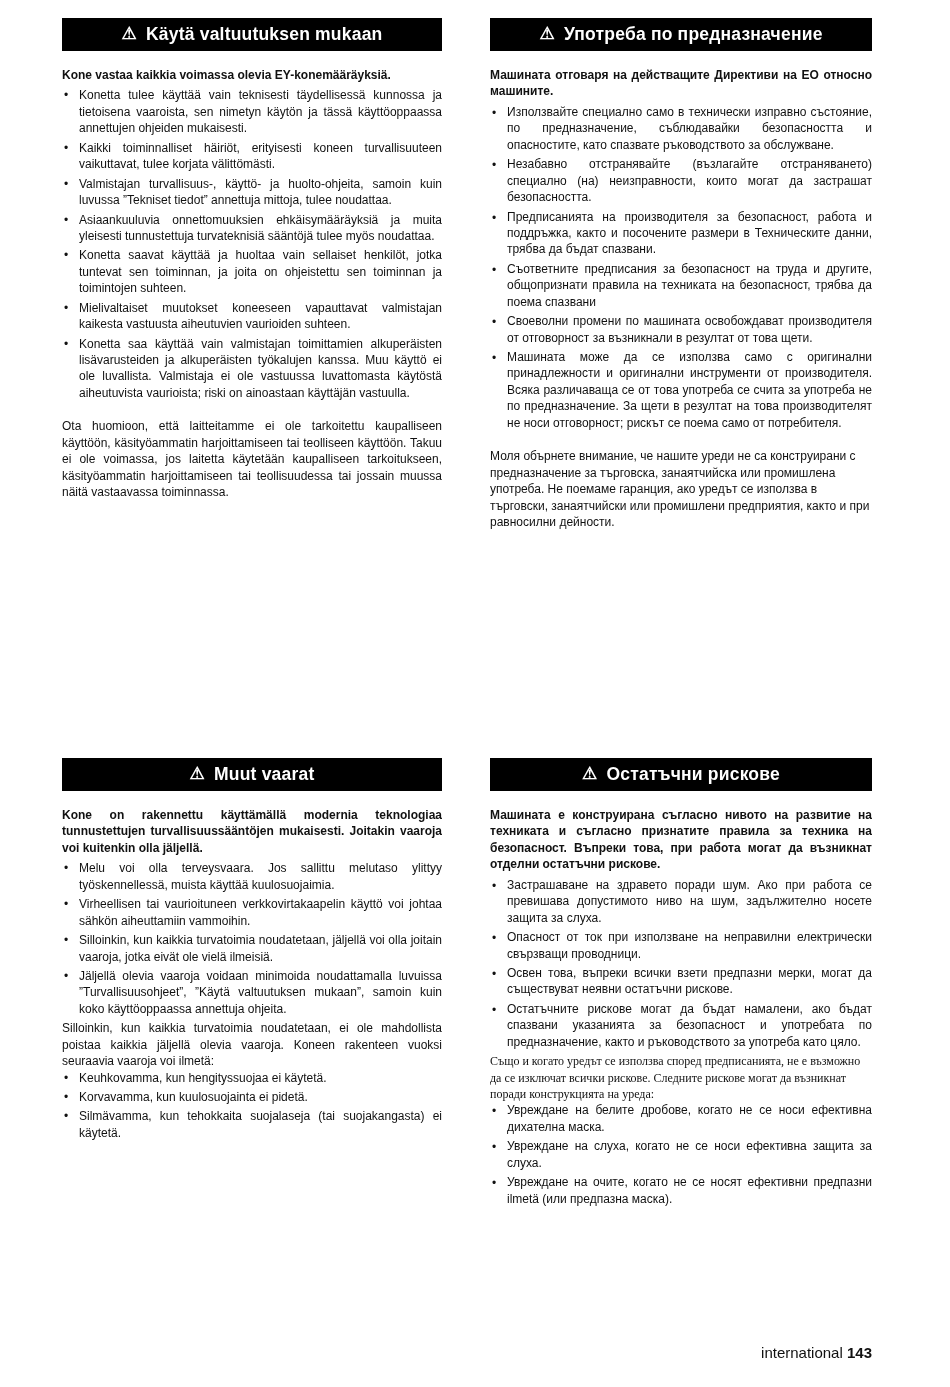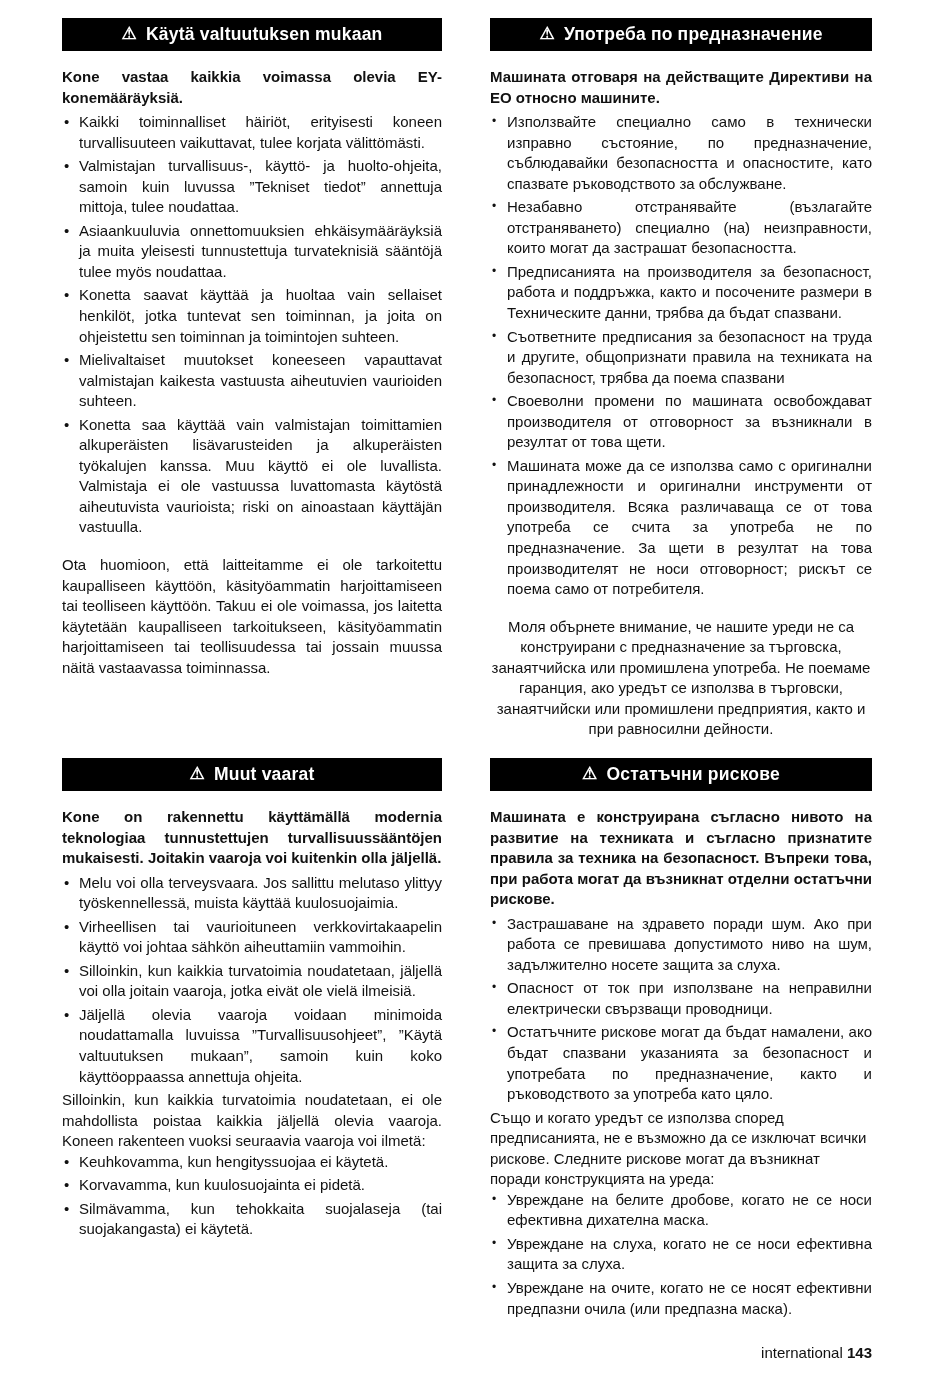--- a/index.html
+++ b/index.html
@@ -38,21 +38,21 @@
     font-size: 17.5px;
     letter-spacing: 0.2px;
     margin-bottom: 15px;
   }
   .warning-icon {
     font-size: 17px;
     line-height: 1;
     transform: translateY(-1px);
   }
   .body-text {
-    font-size: 15px;
+    font-size: 12px;
     line-height: 1.37;
     margin-top: 16px;
   }
   .intro {
     font-weight: bold;
     margin: 0 0 4px 0;
     text-align: justify;
   }
   ul.bullet-list {
     list-style: none;
@@ -73,28 +73,29 @@
   }
   .right-col ul.bullet-list li::before {
     font-size: 12px;
     top: 1px;
   }
   p.closing {
     margin: 17px 0 0 0;
     text-align: justify;
   }
   .right-col p.closing {
-    text-align: center;
+    text-align: left;
   }
   p.flow {
     margin: 0;
     text-align: justify;
   }
   .right-col p.flow {
     text-align: left;
+    font-family: Liberation Serif, serif;
   }
   .footer {
     position: absolute;
     right: 78px;
     bottom: 26px;
     font-size: 15px;
     color: #111111;
   }
   .footer .page-num {
     font-weight: bold;
@@ -109,20 +110,21 @@
 
     <div class="col left-col">
       <div class="section-top">
         <div class="section-header">
           <span class="warning-icon">⚠</span>
           <span>Käytä valtuutuksen mukaan</span>
         </div>
         <div class="body-text">
           <p class="intro">Kone vastaa kaikkia voimassa olevia EY-konemääräyksiä.</p>
           <ul class="bullet-list">
+            <li>Konetta tulee käyttää vain teknisesti täydellisessä kunnossa ja tietoisena vaaroista, sen nimetyn käytön ja tässä käyttöoppaassa annettujen ohjeiden mukaisesti.</li>
             <li>Kaikki toiminnalliset häiriöt, erityisesti koneen turvallisuuteen vaikuttavat, tulee korjata välittömästi.</li>
             <li>Valmistajan turvallisuus-, käyttö- ja huolto-ohjeita, samoin kuin luvussa ”Tekniset tiedot” annettuja mittoja, tulee noudattaa.</li>
             <li>Asiaankuuluvia onnettomuuksien ehkäisymääräyksiä ja muita yleisesti tunnustettuja turvateknisiä sääntöjä tulee myös noudattaa.</li>
             <li>Konetta saavat käyttää ja huoltaa vain sellaiset henkilöt, jotka tuntevat sen toiminnan, ja joita on ohjeistettu sen toiminnan ja toimintojen suhteen.</li>
             <li>Mielivaltaiset muutokset koneeseen vapauttavat valmistajan kaikesta vastuusta aiheutuvien vaurioiden suhteen.</li>
             <li>Konetta saa käyttää vain valmistajan toimittamien alkuperäisten lisävarusteiden ja alkuperäisten työkalujen kanssa. Muu käyttö ei ole luvallista. Valmistaja ei ole vastuussa luvattomasta käytöstä aiheutuvista vaurioista; riski on ainoastaan käyttäjän vastuulla.</li>
           </ul>
           <p class="closing">Ota huomioon, että laitteitamme ei ole tarkoitettu kaupalliseen käyttöön, käsityöammatin harjoittamiseen tai teolliseen käyttöön. Takuu ei ole voimassa, jos laitetta käytetään kaupalliseen tarkoitukseen, käsityöammatin harjoittamiseen tai teollisuudessa tai jossain muussa näitä vastaavassa toiminnassa.</p>
         </div>
       </div>
@@ -173,27 +175,28 @@
       <div class="section-bottom">
         <div class="section-header">
           <span class="warning-icon">⚠</span>
           <span>Остатъчни рискове</span>
         </div>
         <div class="body-text">
           <p class="intro">Машината е конструирана съгласно нивото на развитие на техниката и съгласно признатите правила за техника на безопасност. Въпреки това, при работа могат да възникнат отделни остатъчни рискове.</p>
           <ul class="bullet-list">
             <li>Застрашаване на здравето поради шум. Ако при работа се превишава допустимото ниво на шум, задължително носете защита за слуха.</li>
             <li>Опасност от ток при използване на неправилни електрически свързващи проводници.</li>
+            <li>Освен това, въпреки всички взети предпазни мерки, могат да съществуват неявни остатъчни рискове.</li>
             <li>Остатъчните рискове могат да бъдат намалени, ако бъдат спазвани указанията за безопасност и употребата по предназначение, както и ръководството за употреба като цяло.</li>
           </ul>
           <p class="flow">Също и когато уредът се използва според предписанията, не е възможно да се изключат всички рискове. Следните рискове могат да възникнат поради конструкцията на уреда:</p>
           <ul class="bullet-list">
             <li>Увреждане на белите дробове, когато не се носи ефективна дихателна маска.</li>
             <li>Увреждане на слуха, когато не се носи ефективна защита за слуха.</li>
-            <li>Увреждане на очите, когато не се носят ефективни предпазни очила (или предпазна маска).</li>
+            <li>Увреждане на очите, когато не се носят ефективни предпазни ilmetä (или предпазна маска).</li>
           </ul>
         </div>
       </div>
     </div>
 
   </div>
 
   <div class="footer">
     <span>international</span>
     <span class="page-num">143</span>

